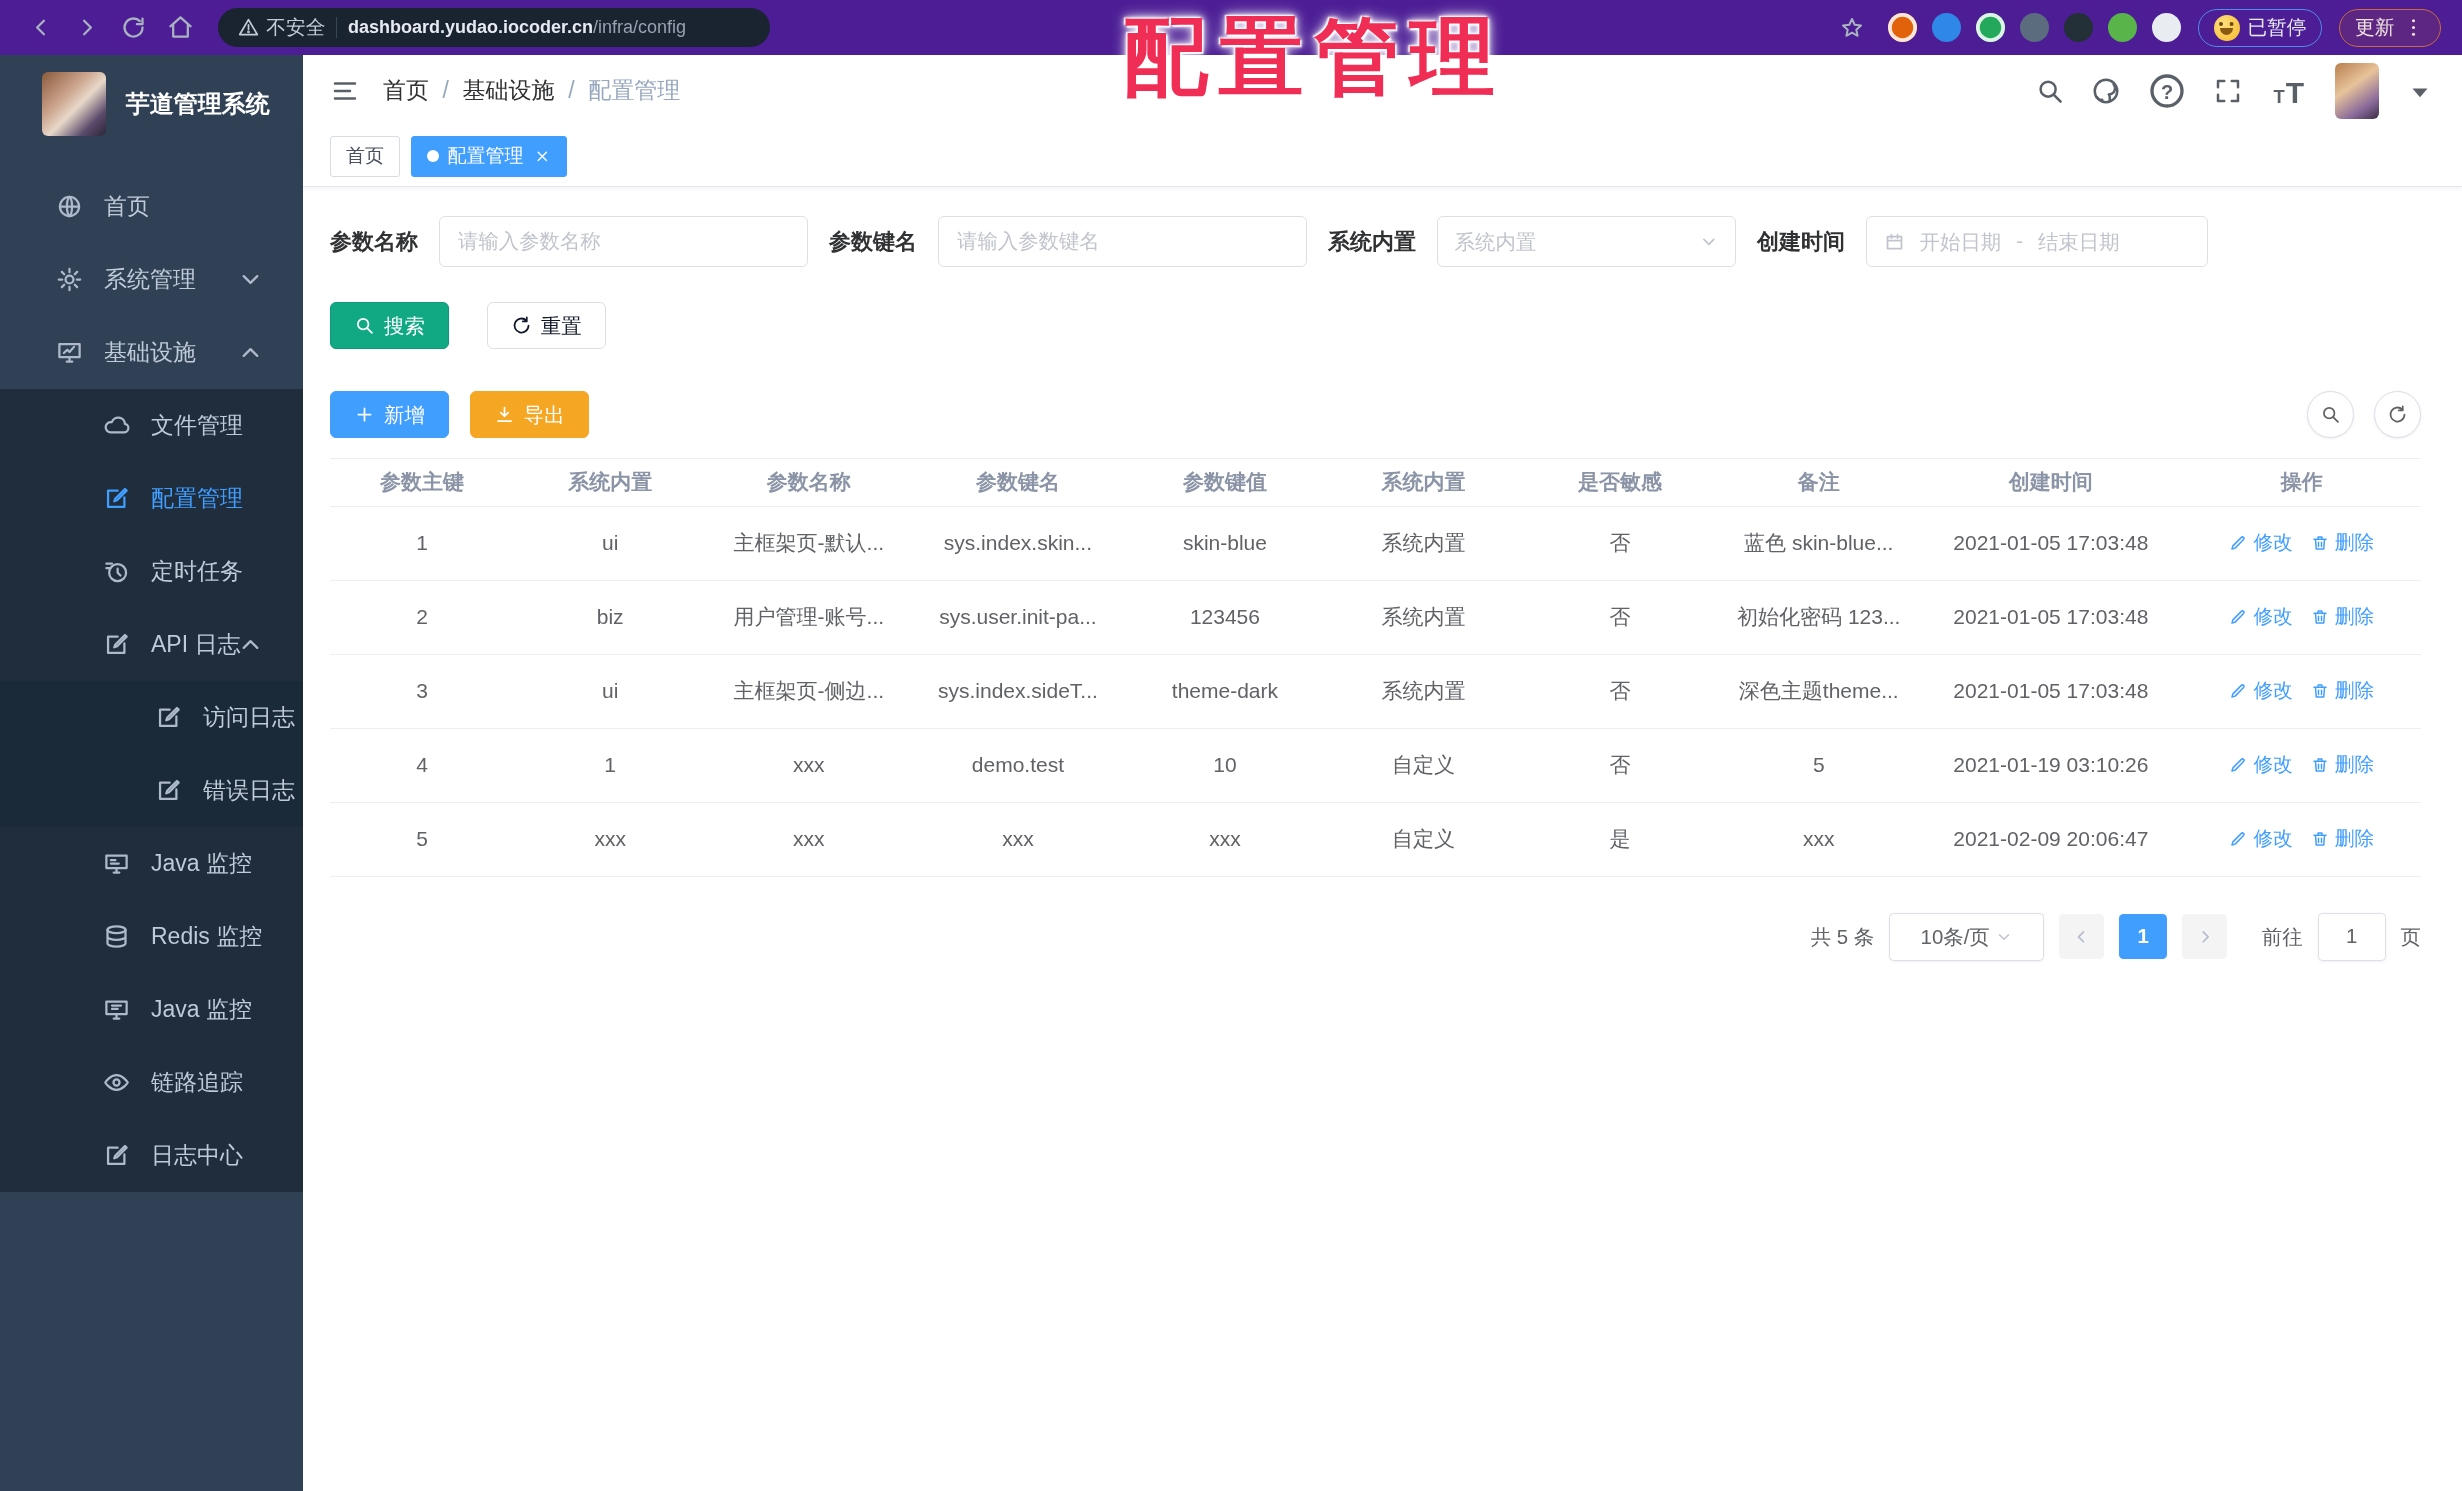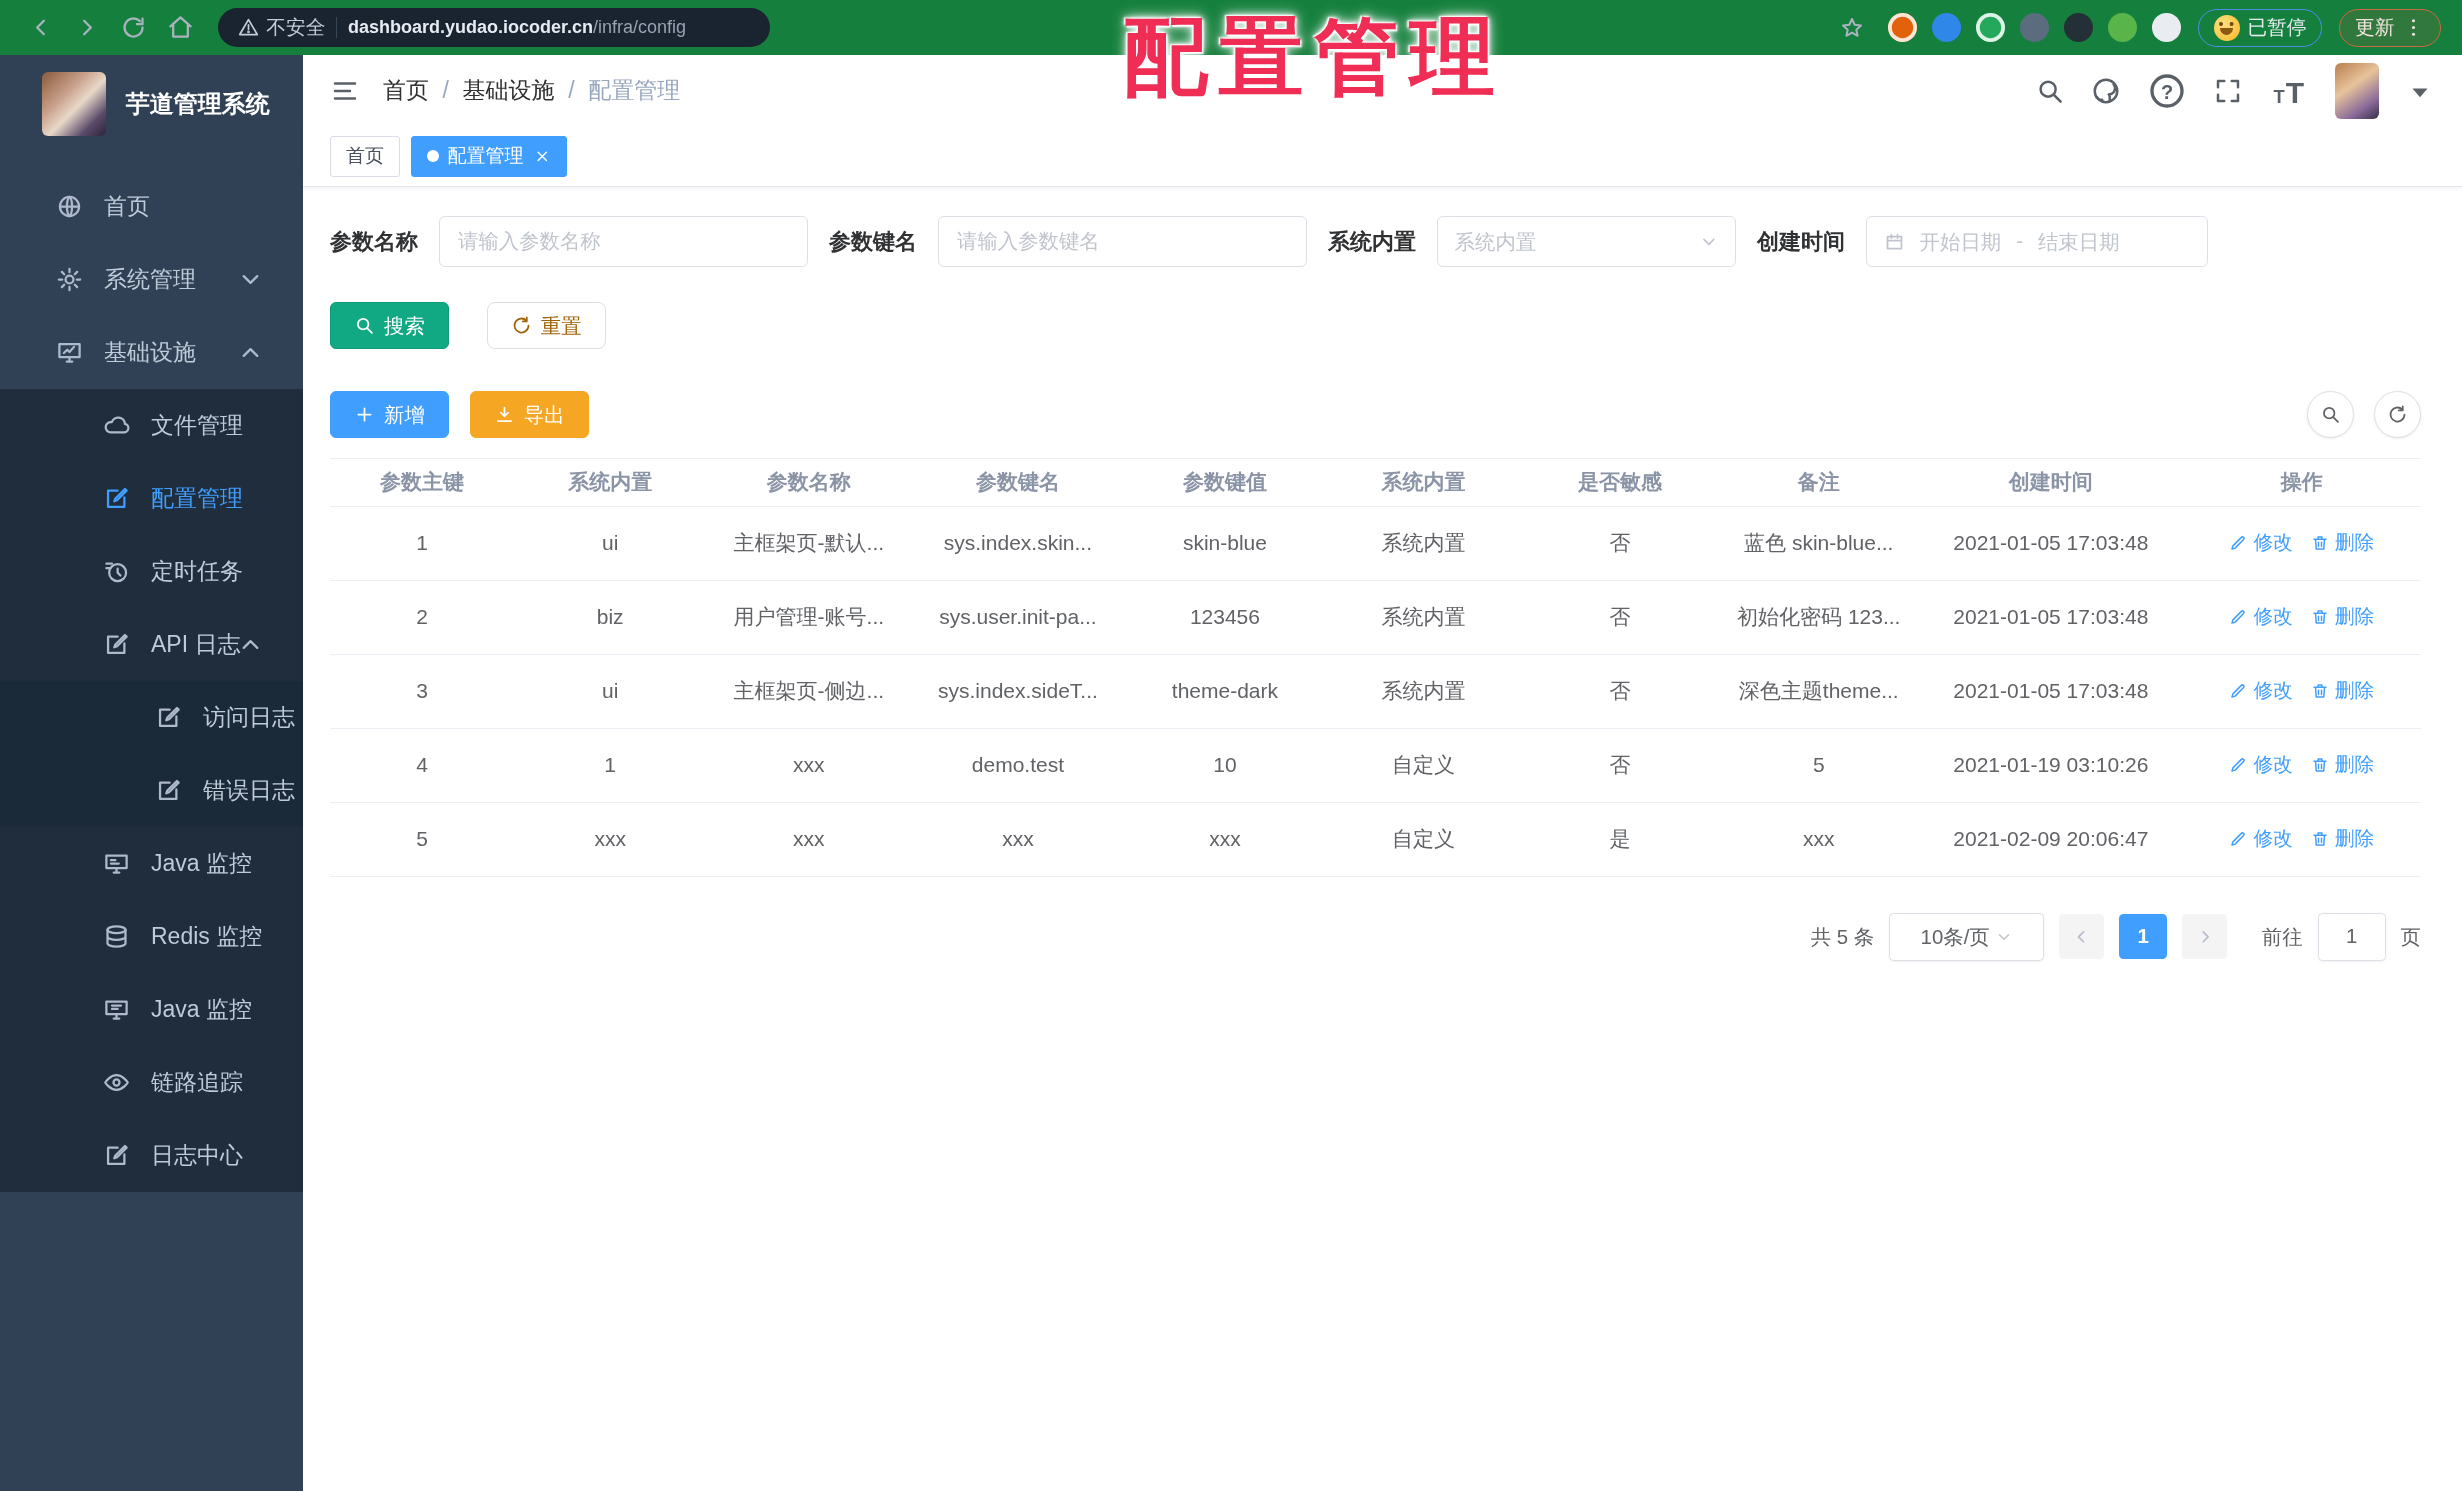--- a/index.html
+++ b/index.html
@@ -3,21 +3,21 @@
 <meta charset="utf-8">
 <style>
   * { margin:0; padding:0; box-sizing:border-box; }
   html,body { width:2462px; height:1491px; overflow:hidden;
     font-family:"Liberation Sans","DejaVu Sans",sans-serif; background:#fff; }
   svg { display:block; }
   .ico { display:inline-flex; align-items:center; justify-content:center; }
   .ico svg { width:1em; height:1em; }
 
   
-  .browser-bar { height:55px; background:#15803d; display:flex; align-items:center;
+  .browser-bar { height:55px; background:#4c1d95; display:flex; align-items:center;
     padding:0 21px; gap:7.6px; position:relative; z-index:5; }
   .nav-ico { color:#A9B3C0; font-size:27px; width:39px; height:39px; border-radius:19.7px;
     display:flex; align-items:center; justify-content:center; }
   .url-pill { margin-left:10.6px; height:39px; width:552px; background:#1A2330; border-radius:19.7px;
     display:flex; align-items:center; padding:0 19.7px; gap:10.6px; }
   .url-security { color:#C3CBD6; font-size:19.7px; display:flex; align-items:center; gap:7.6px; }
   .url-divider { width:1.5px; height:21px; background:#3A4656; }
   .url-text { font-size:18px; color:#E6EBF1; white-space:nowrap; }
   .url-text .path { color:#98A2B1; }
   .chrome-right { margin-left:auto; display:flex; align-items:center; gap:16.6px; }
@@ -87,21 +87,21 @@
   .f-select .ico { margin-left:auto; font-size:19.7px; color:#C0C4CC; }
   .f-daterange { width:342px; height:51px; border:0.8px solid #DCDFE6; border-radius:6px;
     display:flex; align-items:center; gap:15px; padding:0 16.6px; color:#C0C4CC; font-size:20.4px; }
   .f-daterange .ico { font-size:21px; }
   .f-daterange .dr-sep { color:#C0C4CC; }
 
   .btn { height:47px; border-radius:6px; display:inline-flex; align-items:center; gap:9px;
     padding:0 23px; font-size:20.4px; border:0.8px solid transparent; cursor:pointer; background:#fff; }
   .btn .ico { font-size:21px; }
   .btn-search { background:#11A983; border-color:#0E9A77; color:#fff; }
-  .btn-reset { border-color:#DCDFE6; color:#a16207;border-radius:8px; }
+  .btn-reset { border-color:#DCDFE6; color:#0f172a; }
   .btn-add { background:#409EFF; border-color:#409EFF; color:#fff; }
   .btn-export { background:#F5A623; border-color:#F5A623; color:#fff; }
   .row-search { display:flex; gap:38px; margin-bottom:42px; }
   .row-toolbar { display:flex; align-items:center; margin-bottom:19.7px; }
   .row-toolbar .left { display:flex; gap:21px; }
   .toolbar-circles { margin-left:auto; display:flex; gap:19.7px; }
   .circle-btn { width:47px; height:47px; border-radius:50%; border:0.8px solid #DCDFE6;
     display:flex; align-items:center; justify-content:center; color:#606266; font-size:21px;
     background:#fff; box-shadow:0 0.8px 3px rgba(0,0,0,.08); }
 

